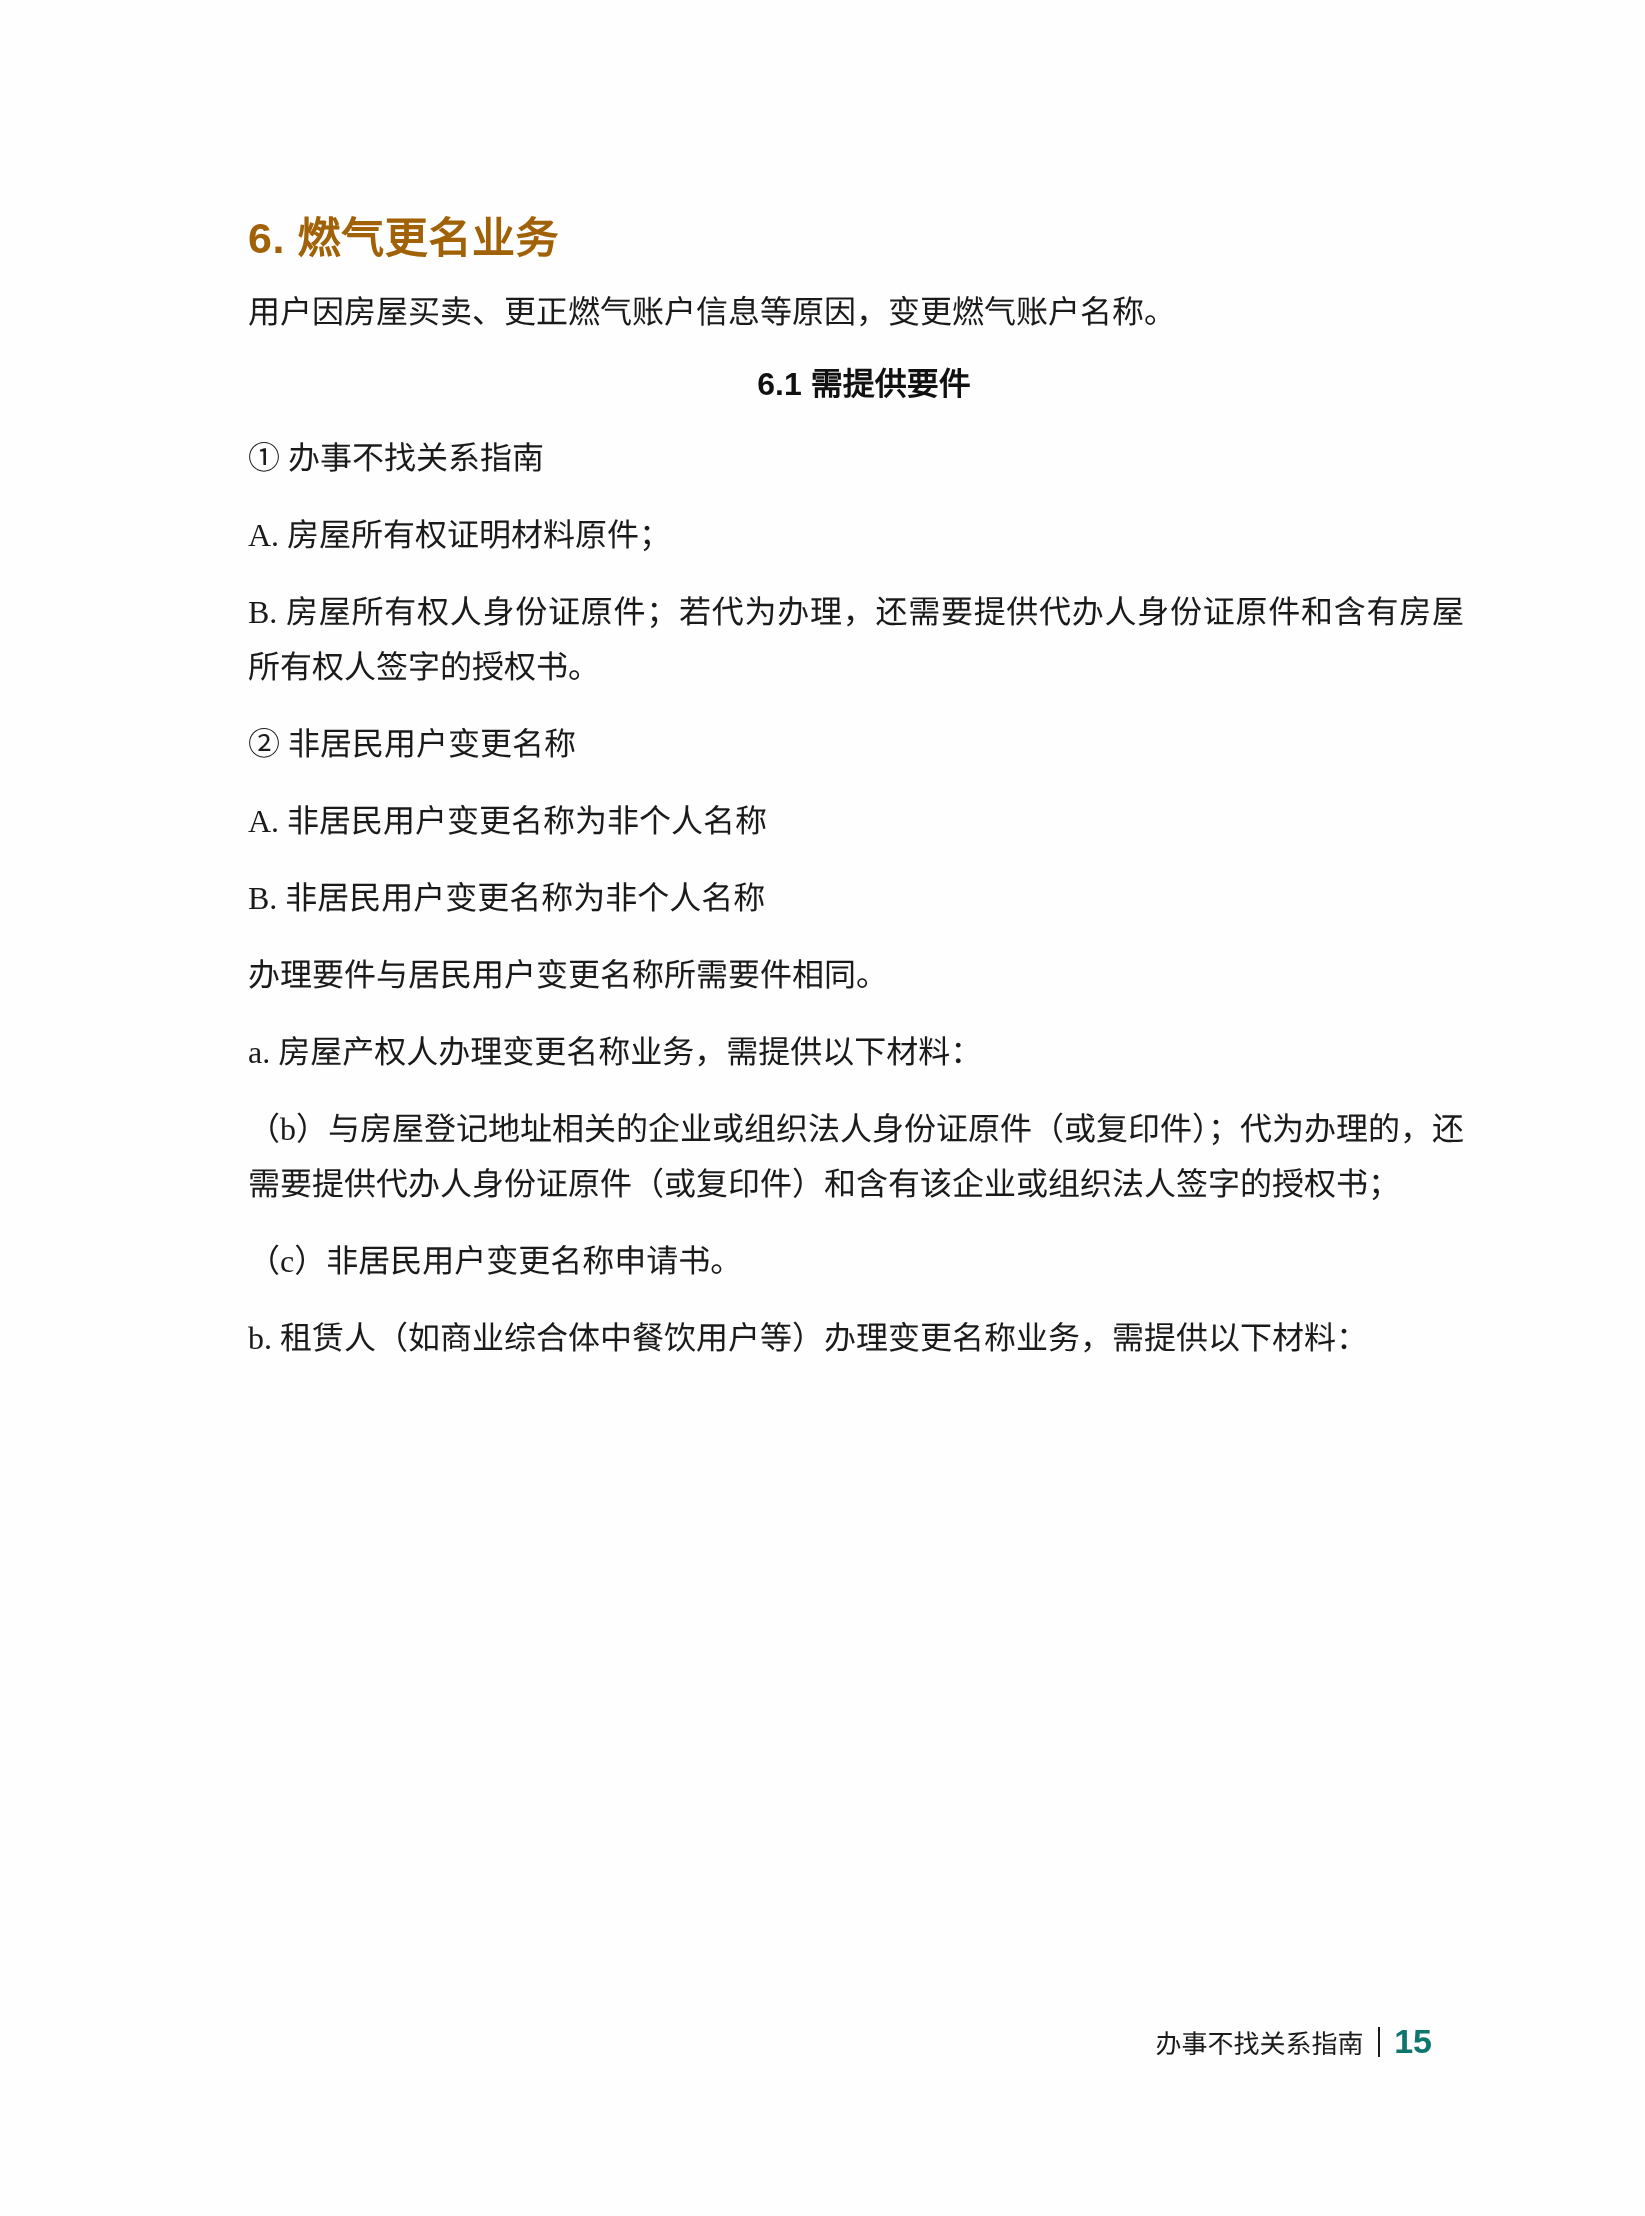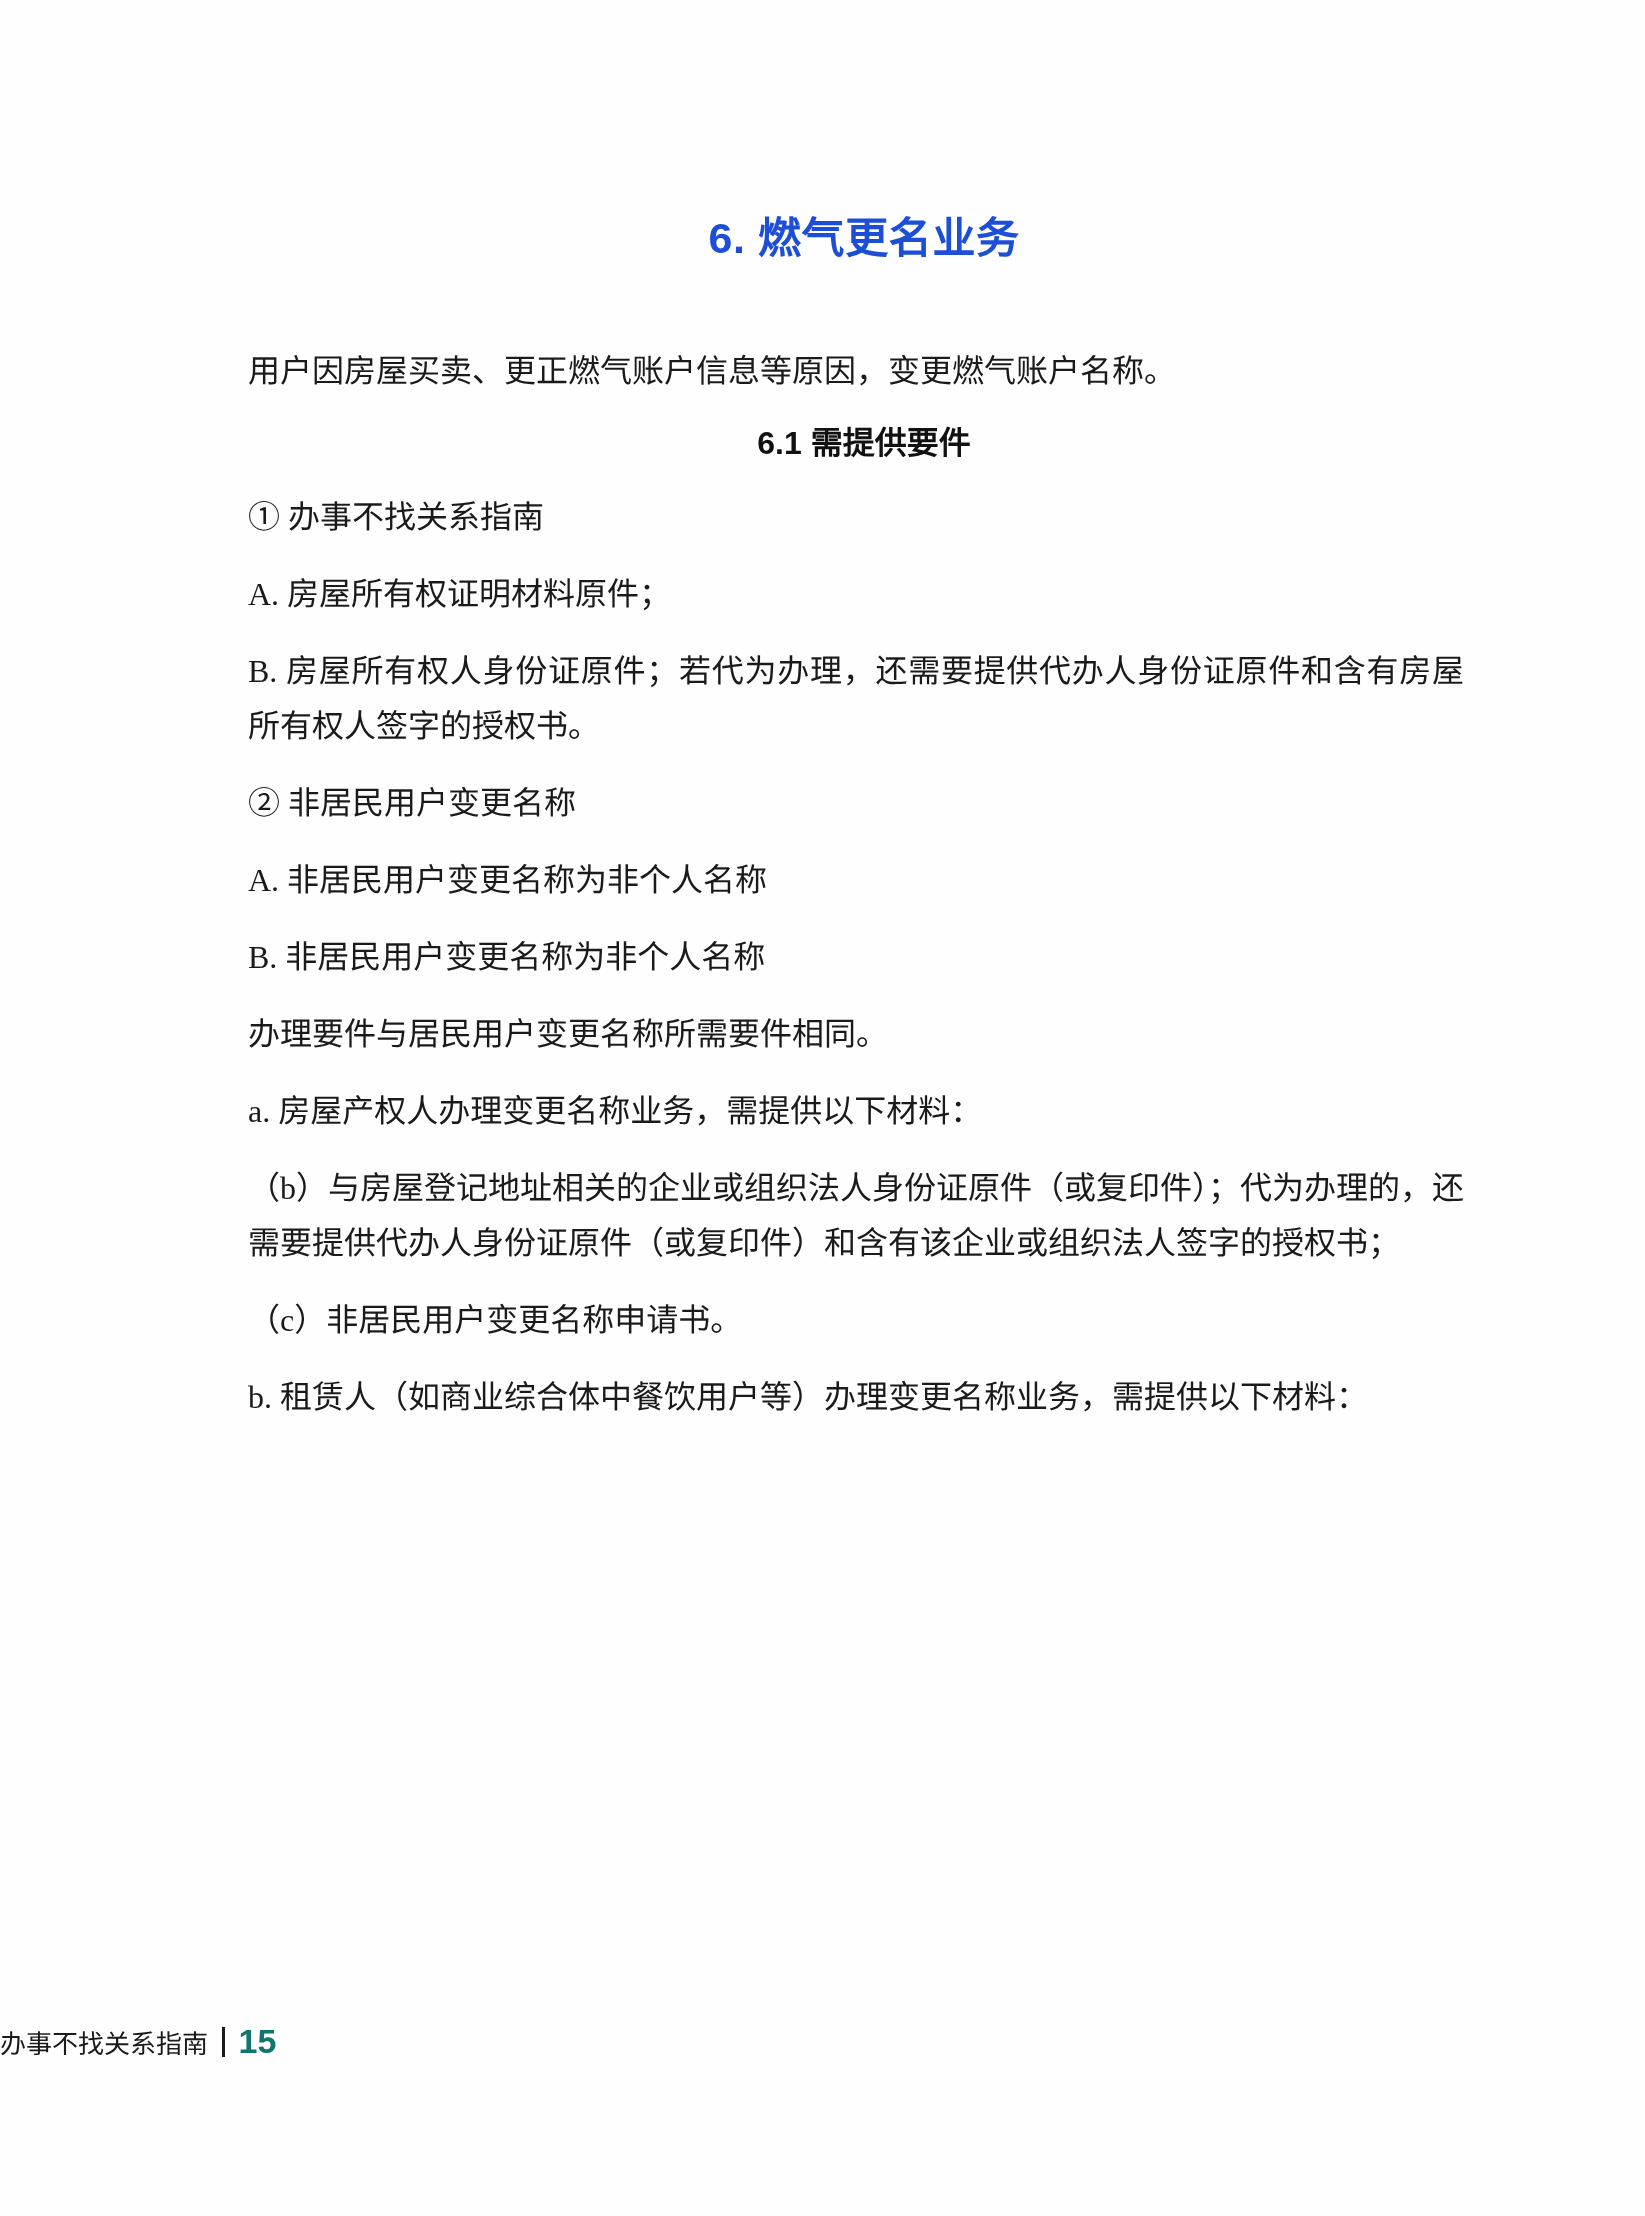--- a/index.html
+++ b/index.html
@@ -28,24 +28,23 @@
     position: absolute;
     left: 248px;
     top: 213px;
     width: 1232px;
   }
   h1.doc-title {
     font-family: "Liberation Sans", "DejaVu Sans", sans-serif;
     font-size: 43px;
     font-weight: bold;
     letter-spacing: 0.6px;
-    margin: 0 0 79px 0;
+    margin: 0 0 20px 0;
     line-height: 1.2;
-    color: #1d4ed8;
-    text-align: center;
+    color: #a16207;
   }
   p.para {
     font-size: 32px;
     line-height: 1.72;
     margin: 0 16px 22px 0;
     text-align: justify;
     color: #1a1a1a;
   }
   h2.sub-title {
     font-family: "Liberation Sans", "DejaVu Sans", sans-serif;
@@ -54,20 +53,21 @@
     margin: 0 0 24.5px 0;
     line-height: 1.4;
     color: #111111;
     text-align: center;
   }
   .footer {
     position: absolute;
     left: 0;
     top: 2022px;
     width: 1645px;
+    text-align: right;
     padding-right: 213px;
     box-sizing: border-box;
     font-family: "Liberation Sans", "DejaVu Sans", sans-serif;
   }
   .footer-inner {
     display: inline-flex;
     align-items: center;
     gap: 14px;
   }
   .footer-text {

